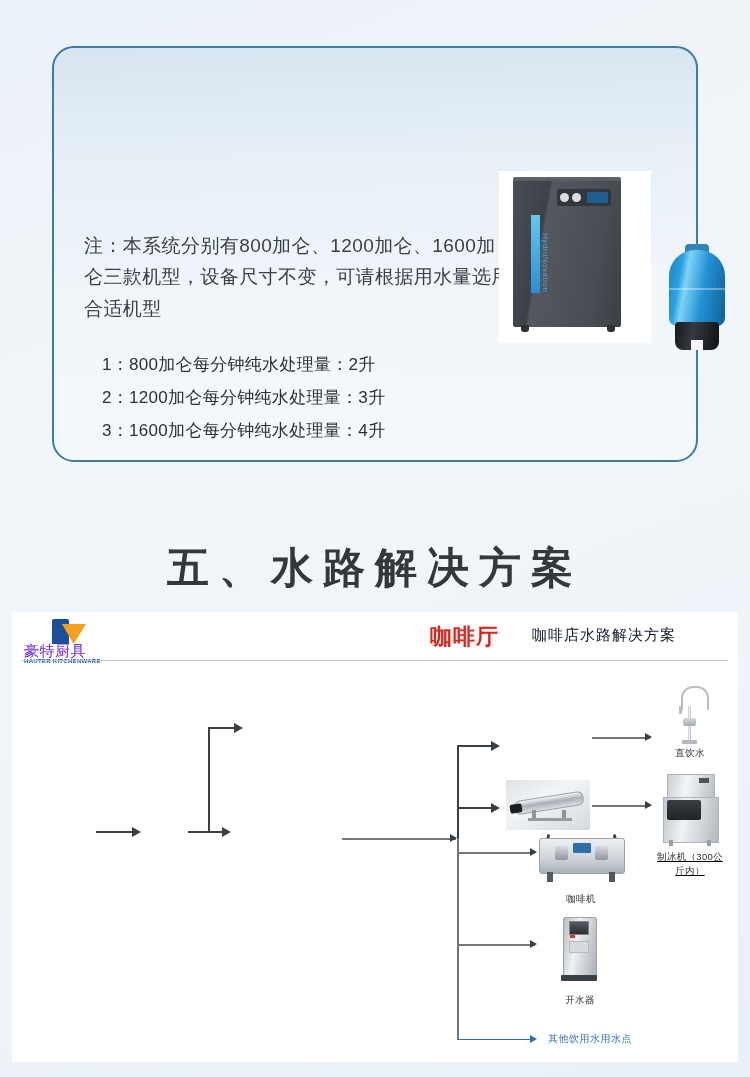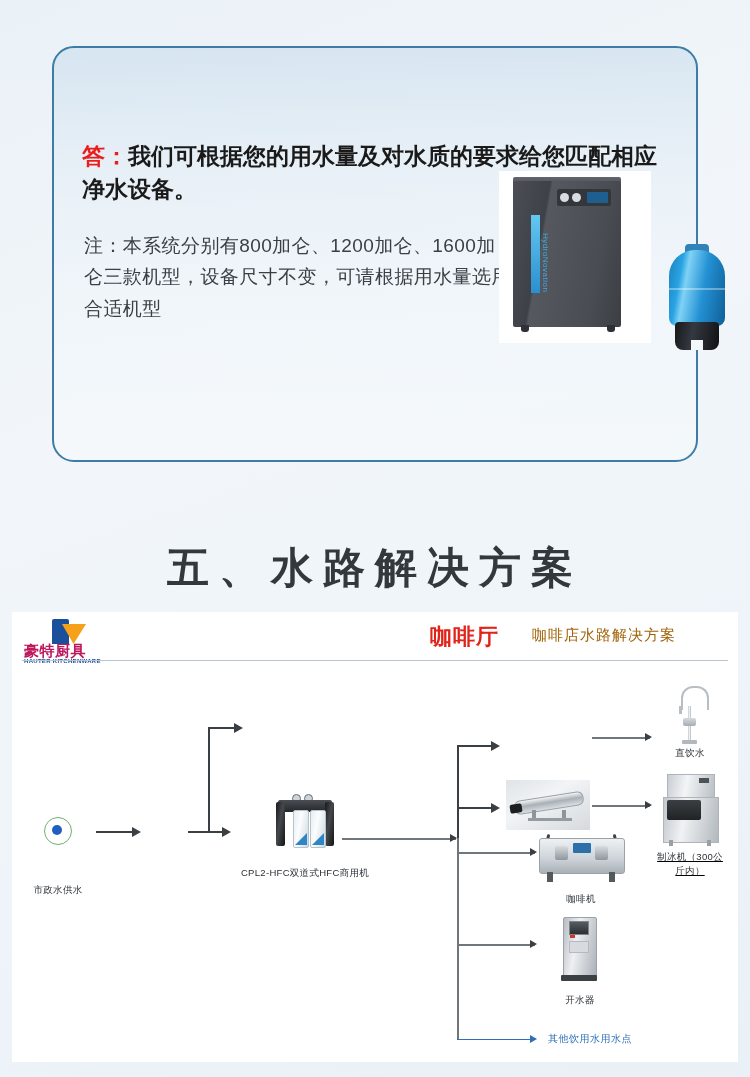--- a/index.html
+++ b/index.html
@@ -50,24 +50,24 @@
     font-family:"DejaVu Serif","Liberation Serif",serif;
     font-size:42px;font-weight:bold;color:#33383d;letter-spacing:10px;
   }
 
   
   .diagram{position:absolute;left:12px;top:612px;width:726px;height:450px;background:#fff;}
   .dg-logo{position:absolute;left:12px;top:6px;width:110px;height:48px;}
   .logo-mark{position:absolute;left:22px;top:0;width:44px;height:26px;}
   .logo-blue{position:absolute;left:6px;top:1px;width:17px;height:25px;background:#1a4f9c;border-radius:2px 2px 0 0;}
   .logo-v{position:absolute;left:16px;top:6px;width:24px;height:20px;background:#f5a11b;clip-path:polygon(0 0,100% 0,48% 100%);}
-  .logo-cn{position:absolute;left:0;top:24px;font-size:15px;font-weight:bold;color:#be185d;letter-spacing:.5px;}
+  .logo-cn{position:absolute;left:0;top:24px;font-size:15px;font-weight:normal;color:#6d28d9;letter-spacing:.5px;}
   .logo-en{position:absolute;left:0;top:40px;font-size:6px;font-weight:bold;color:#1a4f9c;letter-spacing:.3px;}
   .dg-title-cn{position:absolute;left:418px;top:10px;font-size:22px;font-weight:bold;color:#e2231a;letter-spacing:1px;}
-  .dg-title-sub{position:absolute;left:520px;top:14px;font-size:15px;color:#a16207;letter-spacing:1px;}
+  .dg-title-sub{position:absolute;left:520px;top:14px;font-size:15px;color:#0f172a;letter-spacing:1px;}
   .dg-rule{position:absolute;left:10px;top:48px;width:706px;height:1px;background:#b9c6d2;}
 
   
   .node{position:absolute;text-align:center;}
   .node .cap{font-size:9.5px;color:#2b3035;line-height:1.45;letter-spacing:.3px;white-space:pre-line;}
 
   .src-ring{width:26px;height:26px;border:1.5px solid #6fb26f;border-radius:50%;position:relative;margin:0 auto;}
   .src-dot{position:absolute;left:7px;top:7px;width:10px;height:10px;background:#1f5fbf;border-radius:50%;}
 
   .sft{width:40px;height:50px;position:relative;margin:0 auto;}
@@ -142,26 +142,28 @@
   .arrow.blue{border-left-color:#2f6fb8;}
   .ln.blue{background:#2f6fb8;}
   .blue-cap{position:absolute;font-size:10px;color:#2f6fb8;letter-spacing:.5px;}
 </style>
 </head>
 <body>
 
 <div class="faq-card">
 
 
-  <div class="a-block">
-    <span class="hl">答：</span><span>我们可根据您的用水量及对水质的要求给您匹配相应净水设备。</span>
-  </div>
 
   <div class="note">注：本系统分别有800加仑、1200加仑、1600加仑三款机型，设备尺寸不变，可请根据用水量选用合适机型</div>
 
+  <div class="spec-list">
+    <div>1：800加仑每分钟纯水处理量：2升</div>
+    <div>2：1200加仑每分钟纯水处理量：3升</div>
+    <div>3：1600加仑每分钟纯水处理量：4升</div>
+  </div>
 
   <div class="ro-photo">
     <div class="ro-top"></div>
     <div class="ro-body"></div>
     <div class="ro-panel"></div>
     <div class="ro-disp"></div>
     <div class="ro-knob k1"></div>
     <div class="ro-knob k2"></div>
     <div class="ro-stripe"></div>
     <div class="ro-brand">HydroNovation</div>
@@ -188,53 +190,31 @@
       <div class="logo-v"></div>
     </div>
     <div class="logo-cn">豪特厨具</div>
     <div class="logo-en">HAUTER KITCHENWARE</div>
   </div>
 
   <div class="dg-title-cn">咖啡厅</div>
   <div class="dg-title-sub">咖啡店水路解决方案</div>
   <div class="dg-rule"></div>
 
-  <div class="node" style="left:14px;top:205px;width:64px;">
-    <div class="src-ring">
-        <div class="src-dot"></div>
-      </div>
-    <div class="cap" style="margin-top:38px;">市政水供水</div>
-  </div>
   <div class="ln h" style="left:84px;top:219px;width:38px;"></div>
   <div class="arrow" style="left:120px;top:215px;"></div>
 
   <div class="ln h" style="left:176px;top:219px;width:36px;"></div>
   <div class="arrow" style="left:210px;top:215px;"></div>
 
   <div class="ln v" style="left:196px;top:115px;height:105px;"></div>
   <div class="ln h" style="left:196px;top:115px;width:28px;"></div>
   <div class="arrow" style="left:222px;top:111px;"></div>
 
 
-  <div class="node" style="left:218px;top:178px;width:150px;">
-    <div class="cpl">
-      <div class="cpl-gauge g1"></div>
-      <div class="cpl-gauge g2"></div>
-      <div class="cpl-head"></div>
-      <div class="cpl-leg l1"></div>
-      <div class="cpl-leg l2"></div>
-      <div class="cpl-cart c1">
-          <div class="cpl-blue"></div>
-        </div>
-      <div class="cpl-cart c2">
-          <div class="cpl-blue"></div>
-        </div>
-    </div>
-    <div class="cap" style="margin-top:12px;">CPL2-HFC双道式HFC商用机</div>
-  </div>
 
   <div class="ln h thin" style="left:330px;top:226px;width:114px;"></div>
   <div class="arrow small" style="left:438px;top:222px;"></div>
 
   <div class="ln v" style="left:445px;top:133px;height:93px;"></div>
   <div class="ln v thin" style="left:445px;top:226px;height:201px;"></div>
 
   <div class="ln h" style="left:445px;top:133px;width:36px;"></div>
   <div class="arrow" style="left:479px;top:129px;"></div>
 

